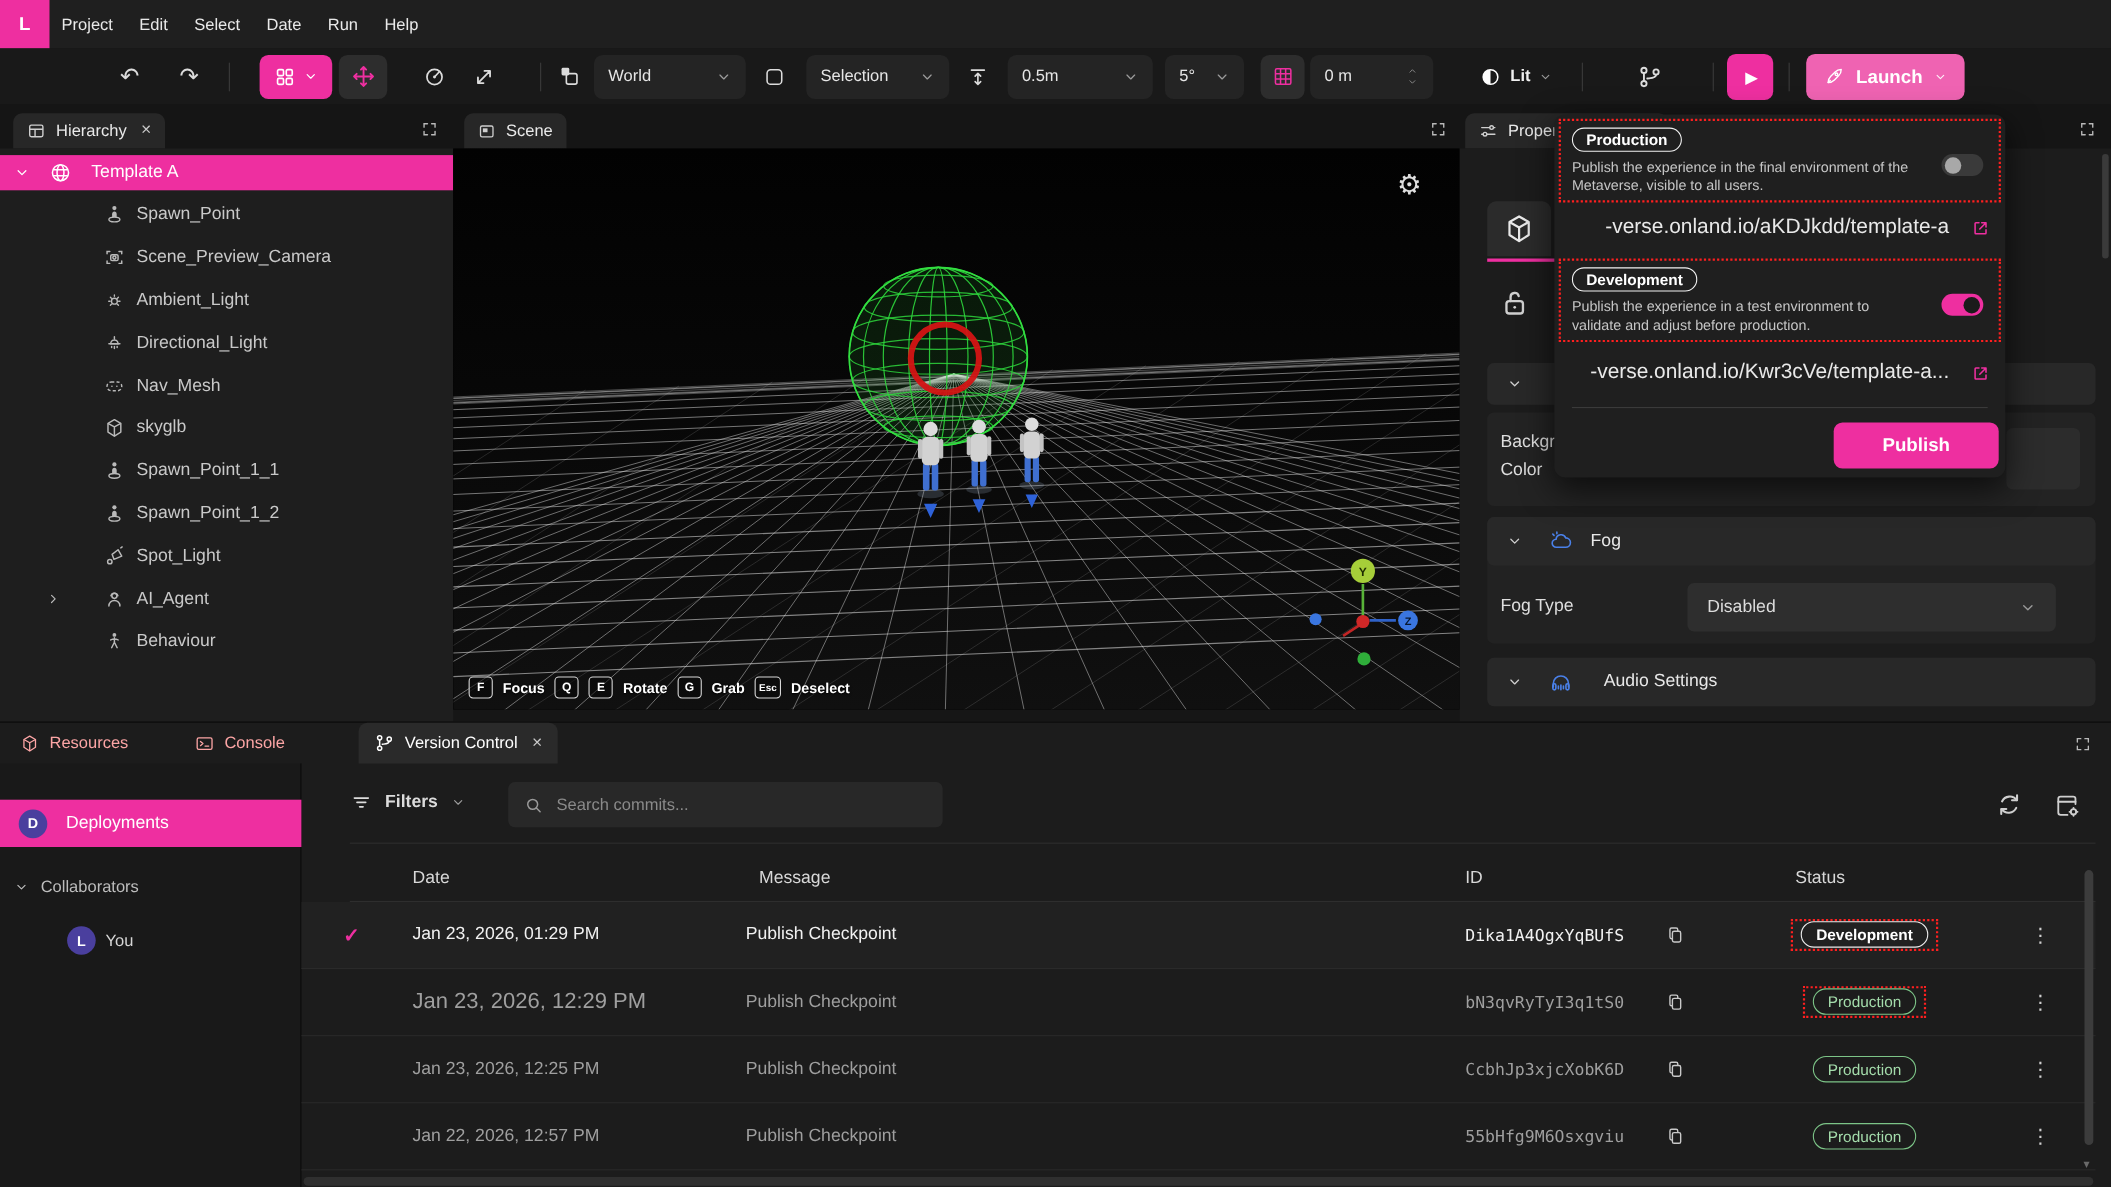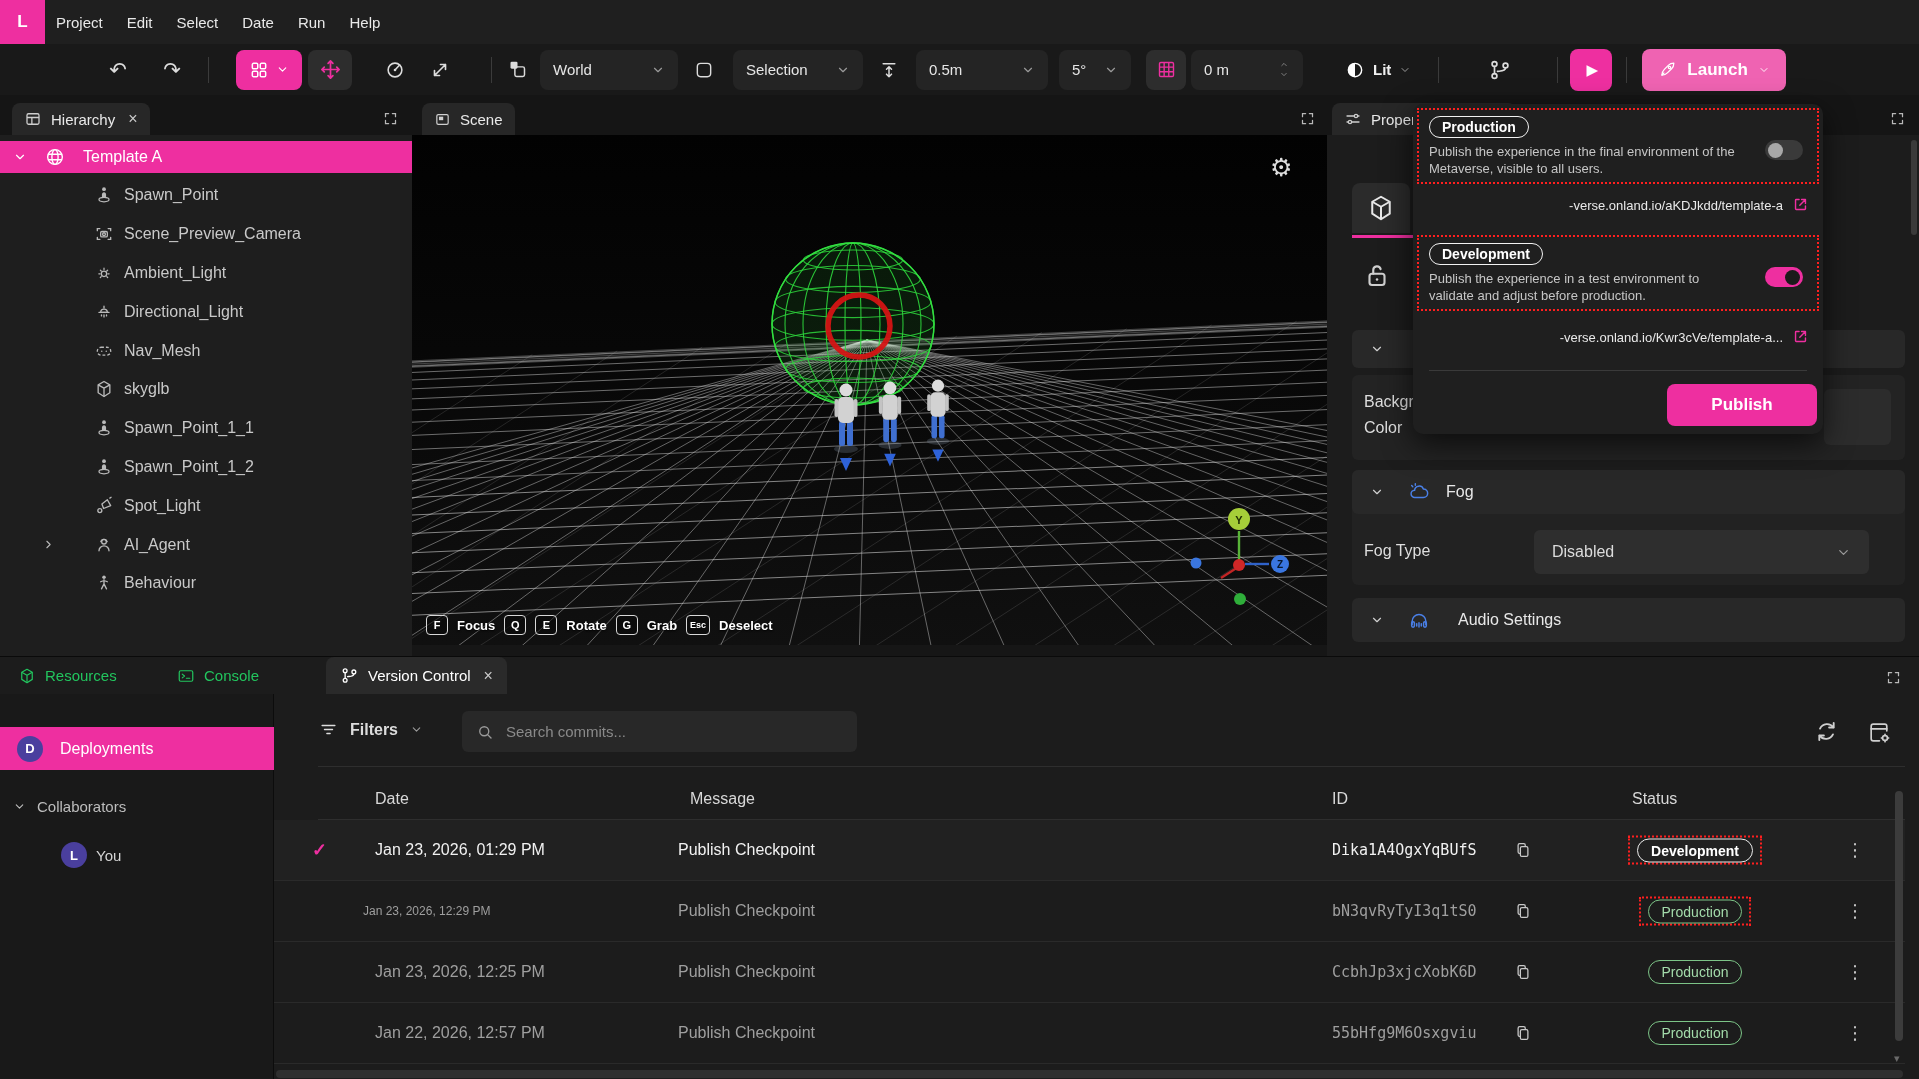--- a/index.html
+++ b/index.html
@@ -49,26 +49,26 @@
   .scrollthumb{background:#3a3a3a;border-radius:3px}
   
   .popup{position:absolute;left:1413px;top:104px;width:410px;height:330px;background:#1f1f1f;border-radius:10px;box-shadow:0 10px 30px rgba(0,0,0,.65);z-index:40}
   .flagbox{position:absolute;left:4px;width:398px;height:72px;border:2px dotted #ff1f1f}
   .pill{display:inline-block;border:1.5px solid #f2f2f2;border-radius:999px;padding:2px 12px;font-size:14px;font-weight:bold;color:#fff;background:#1f1f1f}
   .pdesc{position:absolute;left:10px;top:33px;width:312px;font-size:13px;color:#c6c6c6;line-height:17px}
   .toggle{position:absolute;right:14px;top:30px;width:38px;height:20px;border-radius:11px}
   .toggle .knob{position:absolute;top:2.5px;width:15px;height:15px;border-radius:50%}
   .tog-off{background:#3a3a3a}.tog-off .knob{left:3px;background:#a8a8a8}
   .tog-on{background:#ee2fa0}.tog-on .knob{right:3px;background:#1b1b1b}
-  .urlrow{position:absolute;right:14px;display:flex;align-items:flex-end;gap:9px;font-size:13px;color:#e9e9e9}
+  .urlrow{position:absolute;right:14px;display:flex;align-items:center;gap:20px;font-size:19px;color:#e9e9e9}
   .extic{color:#ee2fa0;display:flex}
   .pubbtn{position:absolute;right:6px;top:280px;width:150px;height:42px;background:#ee2fa0;border-radius:8px;color:#fff;font-weight:bold;font-size:17px;display:flex;align-items:center;justify-content:center}
   
   .bottom{position:absolute;left:0;top:656px;width:1919px;height:423px;background:#1c1c1c;border-top:1px solid #0a0a0a;box-sizing:border-box}
-  .btab{position:absolute;top:0;height:37px;display:flex;align-items:center;gap:9px;font-size:15px;color:#22c55e}
+  .btab{position:absolute;top:0;height:37px;display:flex;align-items:center;gap:9px;font-size:15px;color:#fca5a5}
   .btab-active{background:#2a2a2a;border-radius:8px 8px 0 0;padding:0 14px;color:#fff}
   .sidebar{position:absolute;left:0;top:37px;width:274px;height:386px;background:#191919;border-right:1px solid #0c0c0c;box-sizing:border-box}
   .dep-row{position:absolute;left:0;top:33px;width:274px;height:43px;background:#ee2fa0;display:flex;align-items:center;color:#fff;font-size:16px}
   .avatar{width:26px;height:26px;border-radius:50%;background:#4a3f9e;color:#fff;font-size:13px;font-weight:bold;display:flex;align-items:center;justify-content:center;flex:none}
   .vc-main{position:absolute;left:274px;top:37px;width:1645px;height:386px}
   .searchbox{position:absolute;left:188px;top:17px;width:395px;height:41px;background:#282828;border-radius:6px;display:flex;align-items:center;padding:0 14px;box-sizing:border-box;gap:10px;color:#9a9a9a}
   .searchbox input{background:transparent;border:0;outline:0;color:#ddd;font-size:15px;font-family:"Liberation Sans",sans-serif;width:300px}
   .searchbox input::placeholder{color:#8a8a8a}
   .hsep{position:absolute;left:44px;width:1587px;height:1px;background:#2e2e2e}
   .thead{position:absolute;color:#d8d8d8;font-size:16px}
@@ -919,21 +919,21 @@
               <use href="#s-copy"></use>
             </svg>
           </span>
         <span class="cell c-status">
             <span class="flagsmall"><span class="badge b-dev">Development</span></span>
           </span>
         <span class="cell kebab" style="left:1572px"><span>⋮</span></span>
       </div>
 
       <div class="trow" style="top:187px">
-        <span class="cell dimtxt" style="left:89px;font-size:12px">Jan 23, 2026, 12:29 PM</span>
+        <span class="cell dimtxt" style="left:101px;font-size:20px">Jan 23, 2026, 12:29 PM</span>
         <span class="cell dimtxt" style="left:404px;font-size:16px">Publish Checkpoint</span>
         <span class="cell idtxt dimtxt" style="left:1058px">bN3qvRyTyI3q1tS0</span>
         <span class="cell copyic" style="left:1240px">
             <svg class="ic" width="18" height="18">
               <use href="#s-copy"></use>
             </svg>
           </span>
         <span class="cell c-status">
             <span class="flagsmall"><span class="badge b-prod">Production</span></span>
           </span>

